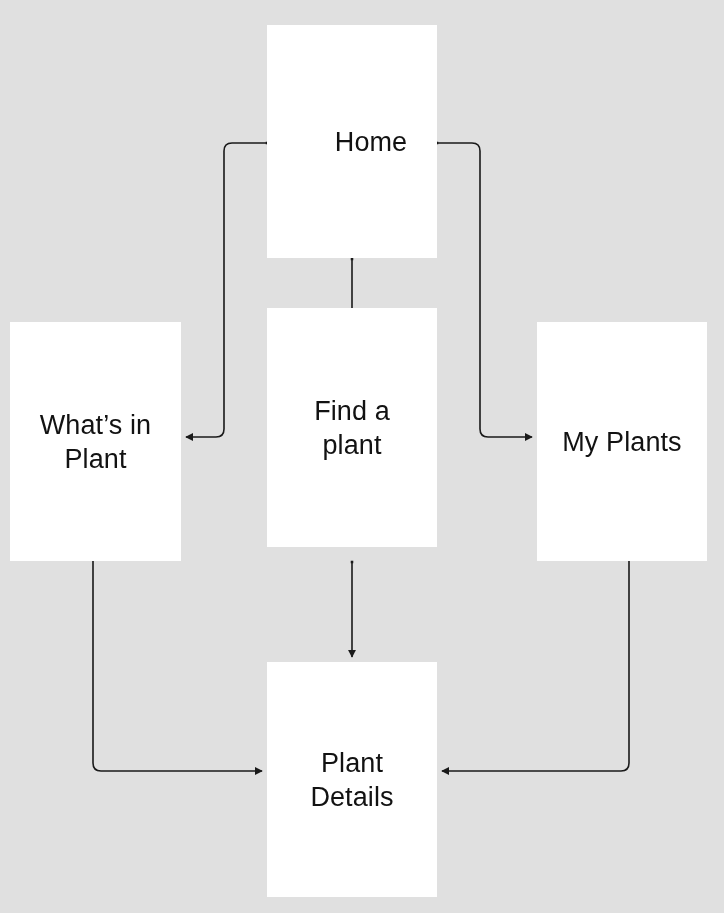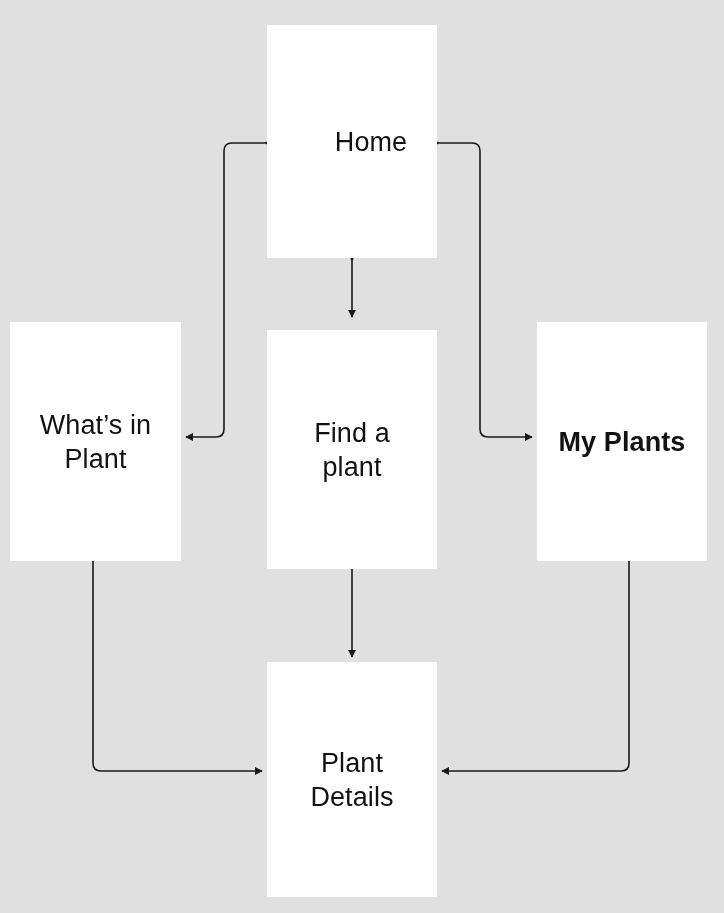--- a/index.html
+++ b/index.html
@@ -37,22 +37,22 @@
     color: #121212;
     font-size: 27px;
     line-height: 34px;
     font-weight: 400;
     letter-spacing: 0.1px;
     white-space: pre-line;
     box-sizing: border-box;
   }
   #node-home      { left: 267px; top: 25px;  width: 170px; height: 233px; padding-left: 38px; }
   #node-season    { left: 10px;  top: 322px; width: 171px; height: 239px; }
-  #node-find      { left: 267px; top: 330px; width: 170px; height: 239px; }
-  #node-myplants  { left: 537px; top: 322px; width: 170px; height: 239px; font-weight: bold; }
+  #node-find      { left: 267px; top: 308px; width: 170px; height: 239px; }
+  #node-myplants  { left: 537px; top: 322px; width: 170px; height: 239px; }
   #node-details   { left: 267px; top: 662px; width: 170px; height: 235px; }
 </style>
 </head>
 <body>
 
 <div id="canvas">
 
   <svg class="edges" viewBox="0 0 724 913" width="724" height="913" xmlns="http://www.w3.org/2000/svg">
     <defs>
       <marker id="arrow" viewBox="0 0 10 10" refX="9" refY="5" markerWidth="5.2" markerHeight="5.2" orient="auto-start-reverse">

